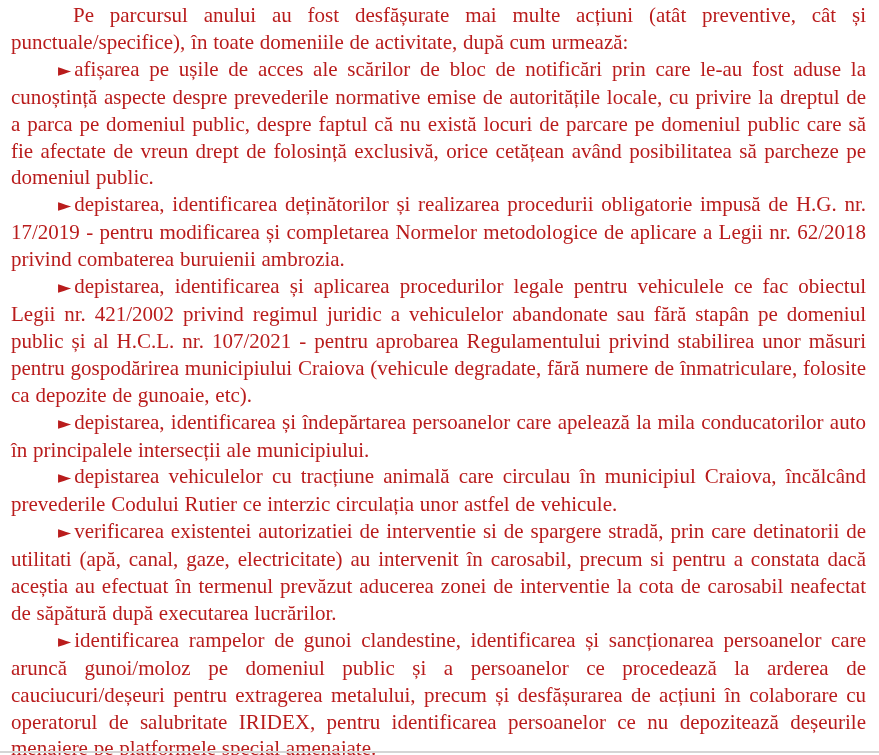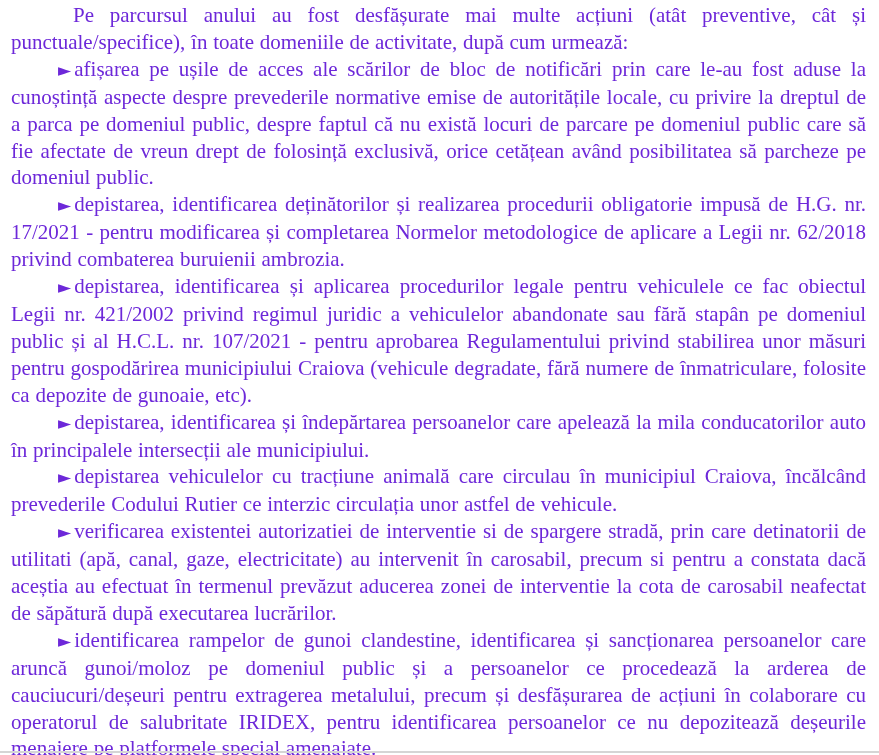--- a/index.html
+++ b/index.html
@@ -14,21 +14,21 @@
     position: relative;
   }
   .page {
     box-sizing: border-box;
     width: 879px;
     height: 755px;
     padding: 2px 13px 0 11px;
     font-family: "Liberation Serif", "DejaVu Serif", serif;
     font-size: 21px;
     line-height: 26.9px;
-    color: #6d28d9;
+    color: #b91c1c;
     text-align: justify;
     overflow: hidden;
   }
   .para {
     margin: 0;
     padding: 0;
     text-indent: 47px;
     word-spacing: 0.5px;
   }
   .para.intro {
@@ -50,21 +50,21 @@
 </style>
 </head>
 <body>
 
 <div class="page">
 
   <p class="para intro">Pe parcursul anului au fost desfășurate mai multe acțiuni (atât preventive, cât și punctuale/specifice), în toate domeniile de activitate, după cum urmează:</p>
 
   <p class="para item"><span class="bullet">►</span><span>afișarea pe ușile de acces ale scărilor de bloc de notificări prin care le-au fost aduse la cunoștință aspecte despre prevederile normative emise de autoritățile locale, cu privire la dreptul de a parca pe domeniul public, despre faptul că nu există locuri de parcare pe domeniul public care să fie afectate de vreun drept de folosință exclusivă, orice cetățean având posibilitatea să parcheze pe domeniul public.</span></p>
 
-  <p class="para item"><span class="bullet">►</span><span>depistarea, identificarea deținătorilor și realizarea procedurii obligatorie impusă de H.G. nr. 17/2021 - pentru modificarea și completarea Normelor metodologice de aplicare a Legii nr. 62/2018 privind combaterea buruienii ambrozia.</span></p>
+  <p class="para item"><span class="bullet">►</span><span>depistarea, identificarea deținătorilor și realizarea procedurii obligatorie impusă de H.G. nr. 17/2019 - pentru modificarea și completarea Normelor metodologice de aplicare a Legii nr. 62/2018 privind combaterea buruienii ambrozia.</span></p>
 
   <p class="para item"><span class="bullet">►</span><span>depistarea, identificarea și aplicarea procedurilor legale pentru vehiculele ce fac obiectul Legii nr. 421/2002 privind regimul juridic a vehiculelor abandonate sau fără stapân pe domeniul public și al H.C.L. nr. 107/2021 - pentru aprobarea Regulamentului privind stabilirea unor măsuri pentru gospodărirea municipiului Craiova (vehicule degradate, fără numere de înmatriculare, folosite ca depozite de gunoaie, etc).</span></p>
 
   <p class="para item"><span class="bullet">►</span><span>depistarea, identificarea și îndepărtarea persoanelor care apelează la mila conducatorilor auto în principalele intersecții ale municipiului.</span></p>
 
   <p class="para item"><span class="bullet">►</span><span>depistarea vehiculelor cu tracțiune animală care circulau în municipiul Craiova, încălcând prevederile Codului Rutier ce interzic circulația unor astfel de vehicule.</span></p>
 
   <p class="para item"><span class="bullet">►</span><span>verificarea existentei autorizatiei de interventie si de spargere stradă, prin care detinatorii de utilitati (apă, canal, gaze, electricitate) au intervenit în carosabil, precum si pentru a constata dacă aceștia au efectuat în termenul prevăzut aducerea zonei de interventie la cota de carosabil neafectat de săpătură după executarea lucrărilor.</span></p>
 
   <p class="para item"><span class="bullet">►</span><span>identificarea rampelor de gunoi clandestine, identificarea și sancționarea persoanelor care aruncă gunoi/moloz pe domeniul public și a persoanelor ce procedează la arderea de cauciucuri/deșeuri pentru extragerea metalului, precum și desfășurarea de acțiuni în colaborare cu operatorul de salubritate IRIDEX, pentru identificarea persoanelor ce nu depozitează deșeurile menajere pe platformele special amenajate.</span></p>

